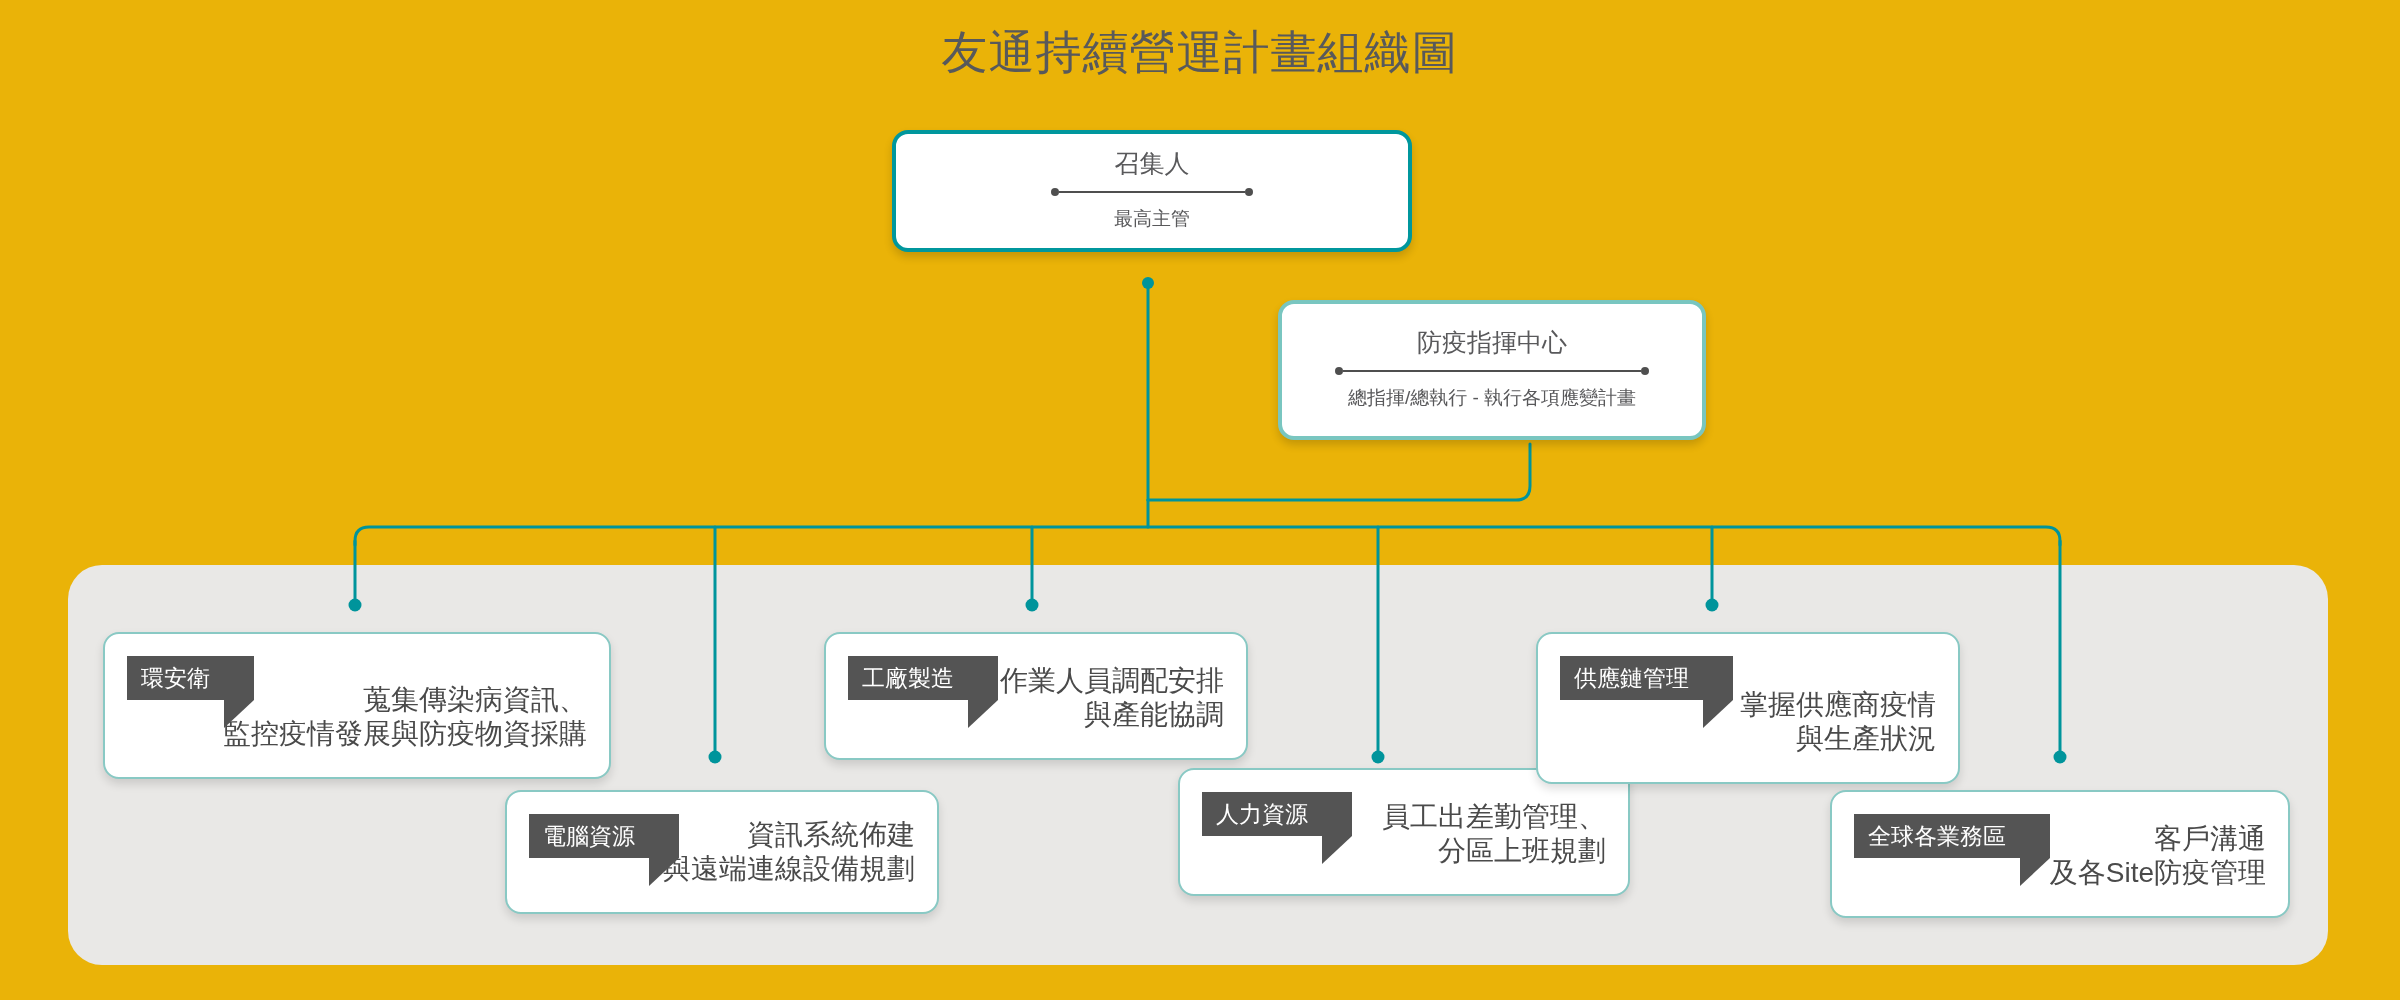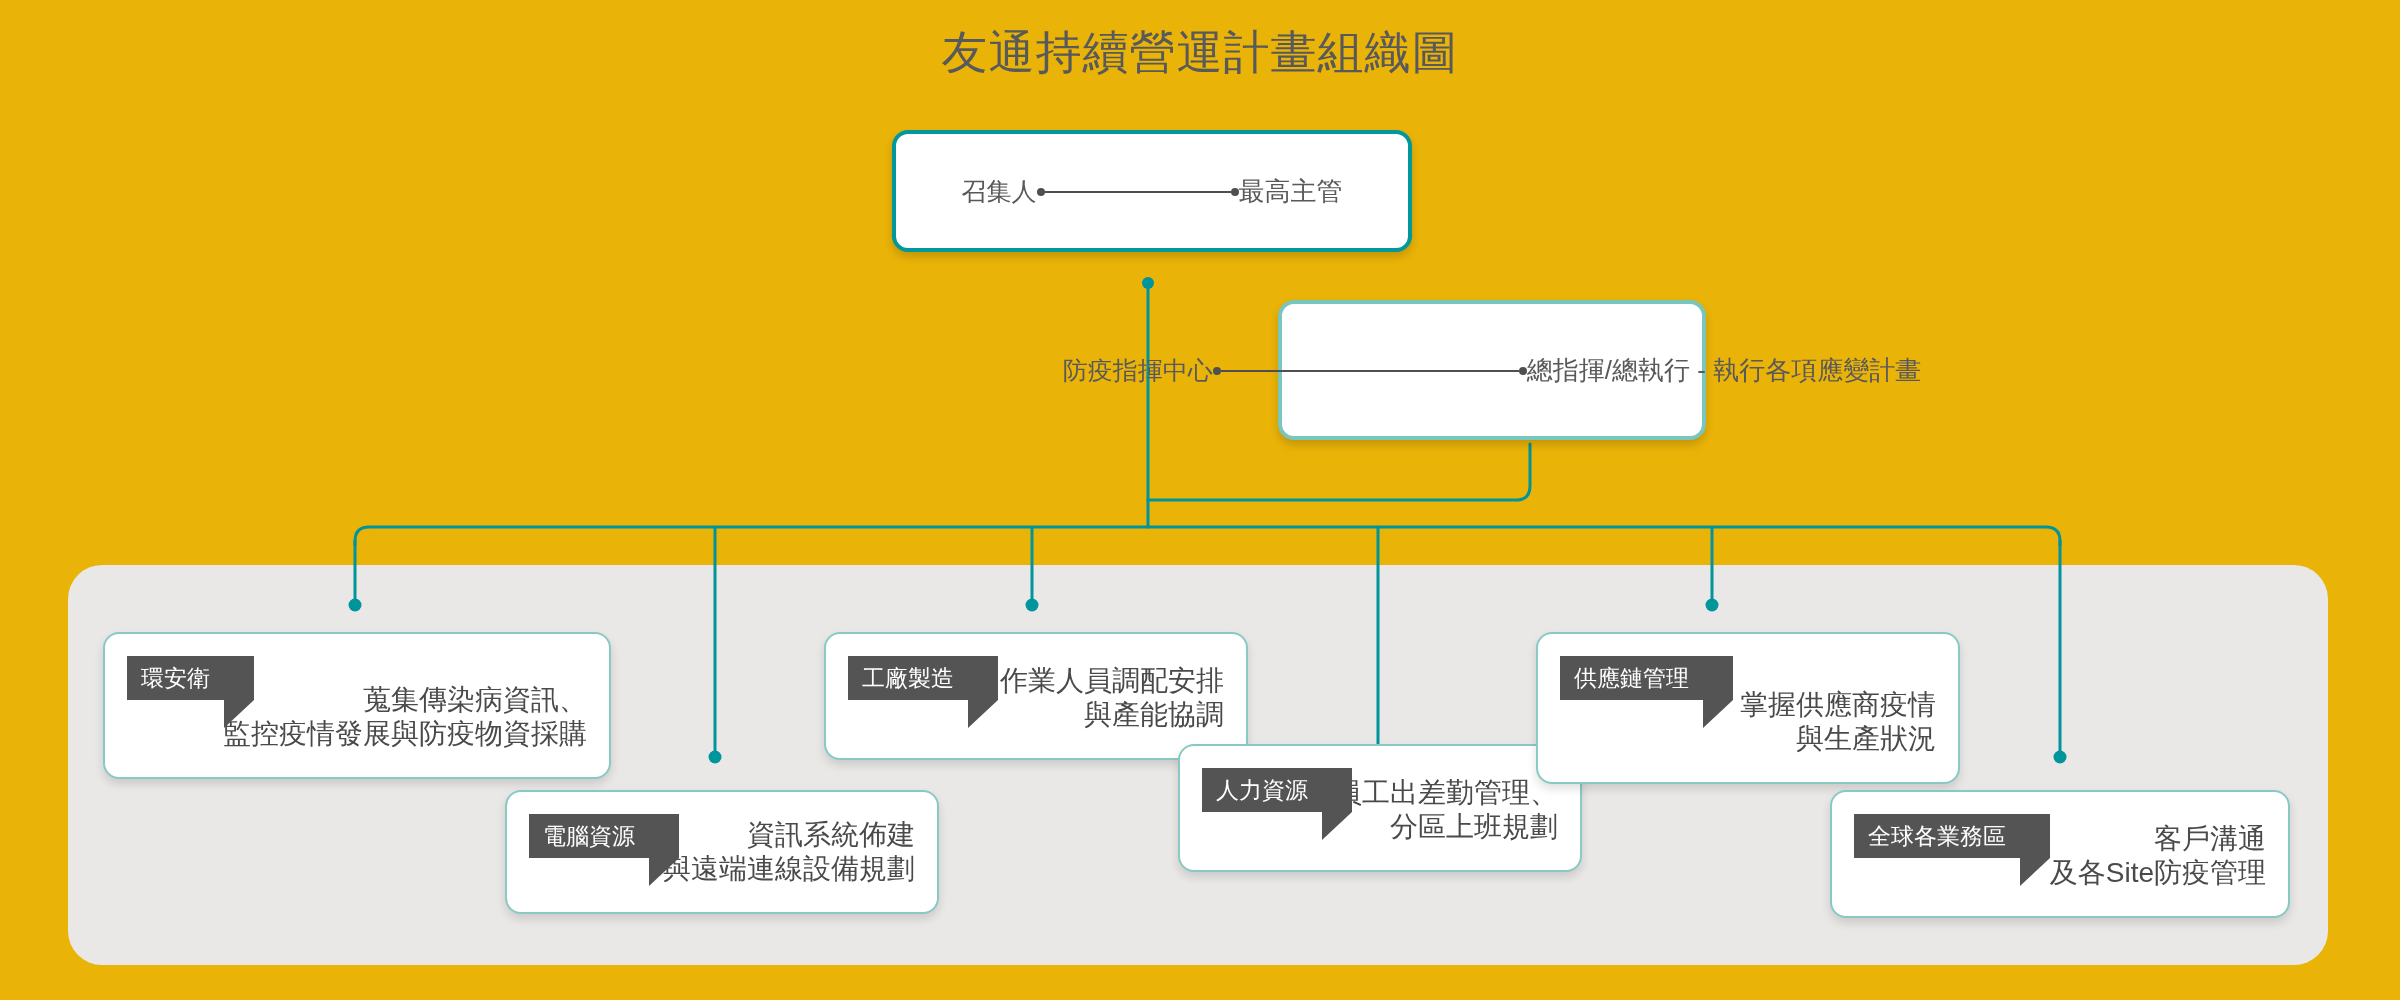--- a/index.html
+++ b/index.html
@@ -56,21 +56,21 @@
   }
 
   
   .node-box {
     position: absolute;
     background: #ffffff;
     border-radius: 16px;
     box-shadow: 0 5px 9px rgba(0,0,0,0.16);
     box-sizing: border-box;
     display: flex;
-    flex-direction: row;
+    flex-direction: column;
     align-items: center;
     justify-content: center;
   }
   .node-box.level1 {
     border: 4px solid #00979d;
     left: 892px;
     top: 130px;
     width: 520px;
     height: 122px;
   }
@@ -81,21 +81,21 @@
     width: 428px;
     height: 140px;
   }
   .node-title {
     font-size: 25px;
     line-height: 34px;
     color: #59595b;
     white-space: nowrap;
   }
   .node-sub {
-    font-size: 26px;
+    font-size: 19px;
     line-height: 34px;
     color: #59595b;
     white-space: nowrap;
   }
   .node-rule {
     position: relative;
     height: 9px;
     margin: 7px 0 6px 0;
     display: flex;
     align-items: center;
@@ -228,21 +228,21 @@
     <div class="dept-desc">資訊系統佈建
 與遠端連線設備規劃</div>
   </div>
 
   <div class="dept-card" style="left:824px; top:632px; width:424px; height:128px;">
     <div class="dept-tag">工廠製造</div>
     <div class="dept-desc">作業人員調配安排
 與產能協調</div>
   </div>
 
-  <div class="dept-card" style="left:1178px; top:744px; width:404px; height:128px;">
+  <div class="dept-card" style="left:1178px; top:768px; width:452px; height:128px;">
     <div class="dept-tag">人力資源</div>
     <div class="dept-desc">員工出差勤管理、
 分區上班規劃</div>
   </div>
 
   <div class="dept-card" style="left:1536px; top:632px; width:424px; height:152px;">
     <div class="dept-tag">供應鏈管理</div>
     <div class="dept-desc">掌握供應商疫情
 與生產狀況</div>
   </div>

